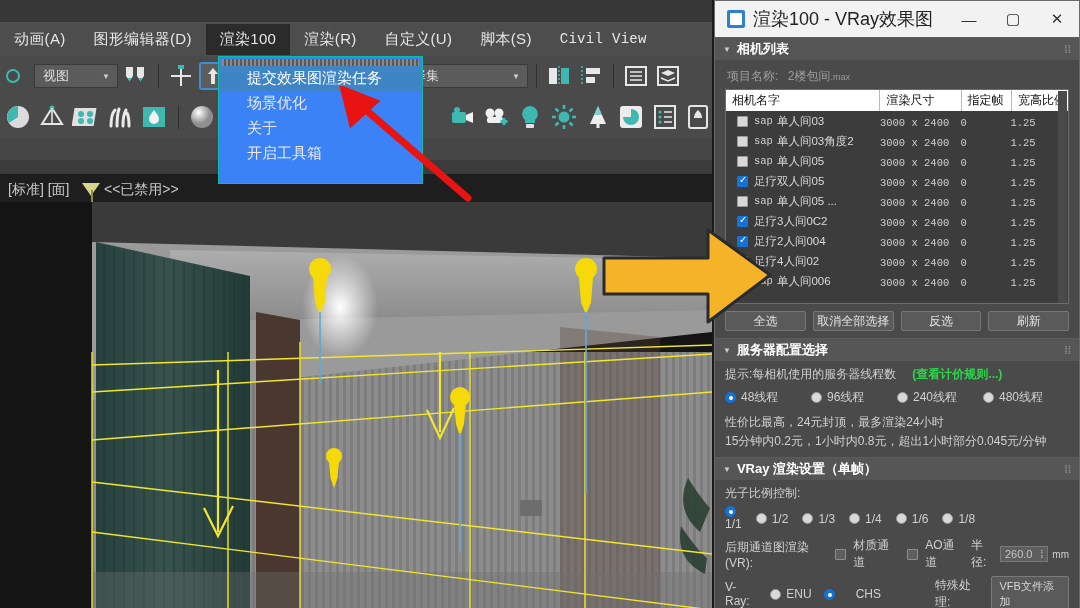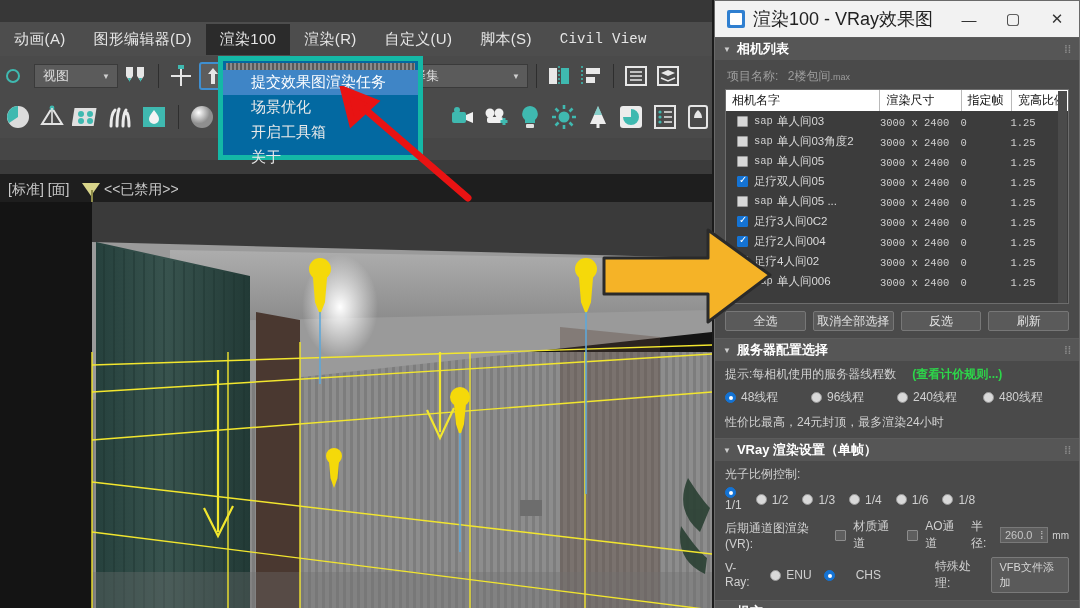--- a/index.html
+++ b/index.html
@@ -39,22 +39,22 @@
   .vplab { position:absolute; top:7px; color:#c9c9c9; font-size:14px;
     font-family:Liberation Sans, sans-serif; }
   #vpFilterTri { position:absolute; left:82px; top:183px; width:0;height:0;
     border-left:9px solid transparent; border-right:9px solid transparent; border-top:13px solid #d8d48a;}
   #vpLine { position:absolute; left:91px; top:190px; width:2px; height:418px; background:#8e8c4a; }
 
   #viewport { position:absolute; left:0; top:202px; width:712px; height:406px;
     background:#0e0e0e; overflow:hidden; }
 
   
-  #dropdown { position:absolute; left:218px; top:56px; width:205px; height:104px;
-    background:#0369a1; border:5px solid #14b8a6; z-index:40; }
+  #dropdown { position:absolute; left:218px; top:56px; width:205px; height:128px;
+    background:#3b82f6; border:1px solid #14b8a6; z-index:40; }
   #ddGrip { height:7px; margin:2px 3px 0 3px; background:repeating-linear-gradient(
       90deg,#8a8a8a 0 2px,#595959 2px 4px); }
   .ddItem { height:25px; color:#e9e9e9; font-size:15px; display:flex; align-items:center;
     padding-left:28px; }
   .ddItem.hl { background:#3f85c6; color:#fff; }
 
   
   #panel { position:absolute; left:714px; top:0; width:366px; height:608px;
     background:#4a4a4a; border:1px solid #6a6a6a; }
   #titlebar { height:36px; background:#f2f2f2; display:flex; align-items:center; }
@@ -465,24 +465,24 @@
 
     <div id="dropdown">
       <div id="ddGrip"></div>
       <div class="ddItem hl">
         <span>提交效果图渲染任务</span>
       </div>
       <div class="ddItem">
         <span>场景优化</span>
       </div>
       <div class="ddItem">
+        <span>关于</span>
+      </div>
+      <div class="ddItem">
         <span>开启工具箱</span>
-      </div>
-      <div class="ddItem">
-        <span>关于</span>
       </div>
     </div>
   </div>
 
   <div id="panel">
 
     <div id="titlebar">
       <div id="appicon"></div>
       <div id="wtitle">渲染100 - VRay效果图</div>
       <div class="wbtn">—</div>
@@ -632,20 +632,21 @@
             <div class="rowflex" style="width: 86px;">
               <span class="radio"></span>
               <span class="lbl">240线程</span>
             </div>
             <div class="rowflex" style="width: 86px;">
               <span class="radio"></span>
               <span class="lbl">480线程</span>
             </div>
           </div>
         <div class="lbl">性价比最高，24元封顶，最多渲染24小时</div>
+        <div class="lbl" style="margin-top:2px">15分钟内0.2元，1小时内0.8元，超出1小时部分0.045元/分钟</div>
       </div>
     </div>
 
     <div class="sect">
       <div class="sectHdr">
         <span class="tri">▼</span>
         <span>VRay 渲染设置（单帧）</span>
         <span class="gr">⁞⁞</span>
       </div>
       <div class="body">

